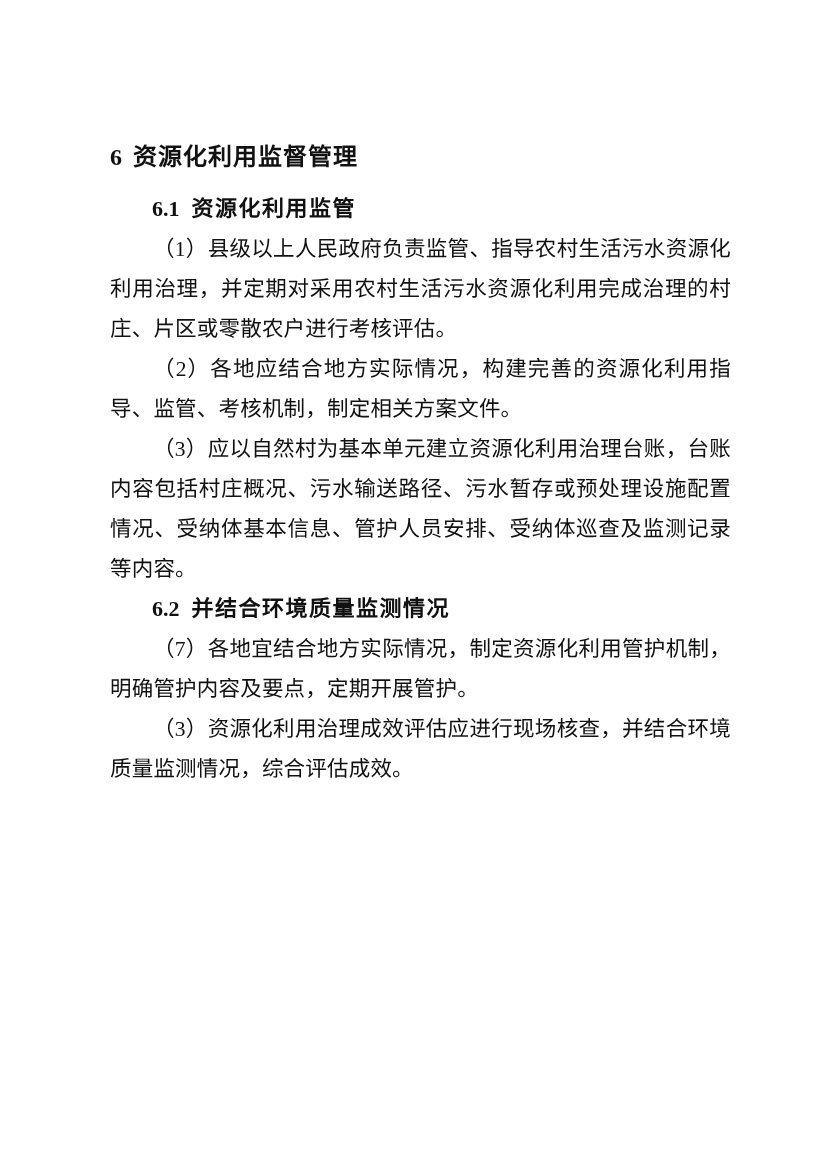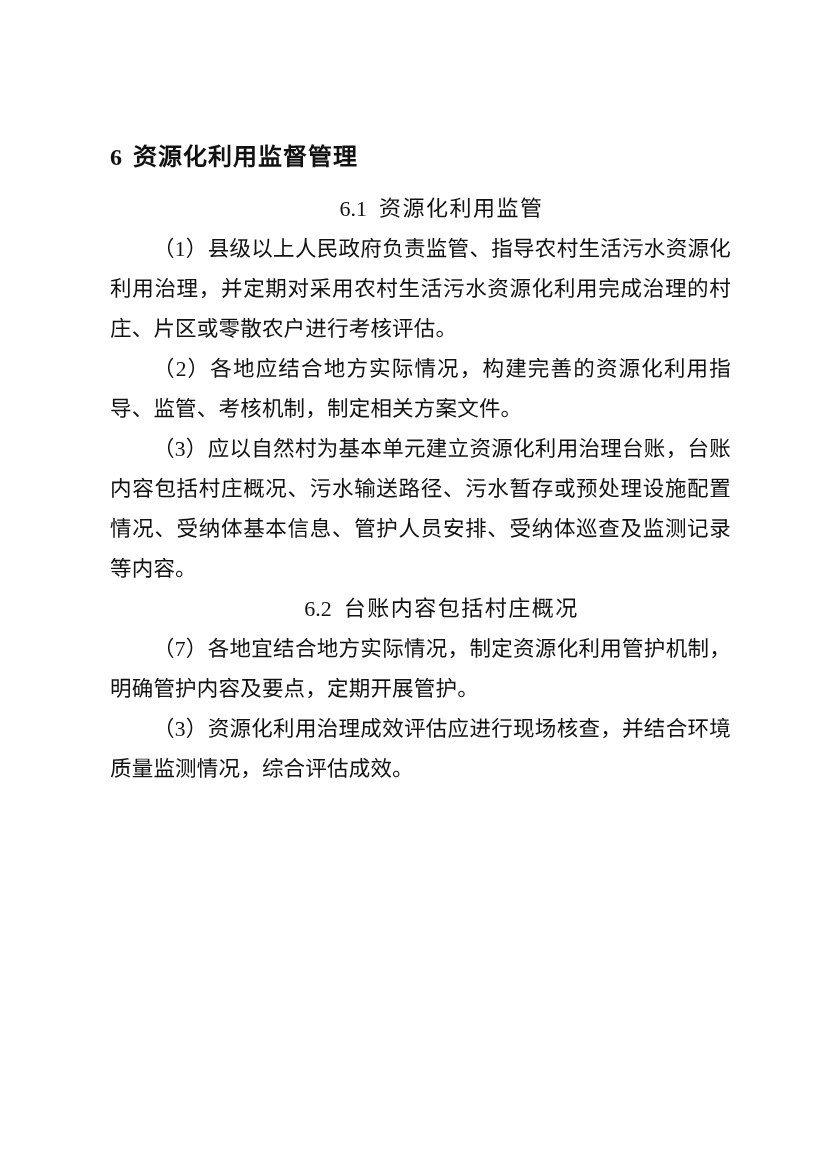--- a/index.html
+++ b/index.html
@@ -31,26 +31,25 @@
     letter-spacing: 1px;
     white-space: nowrap;
   }
   .chapter-heading .chapter-number {
     font-family: "Liberation Serif", "DejaVu Serif", serif;
     margin-right: 10px;
   }
   .section-heading {
     font-family: "Liberation Serif", "DejaVu Serif", serif;
     font-size: 22px;
-    font-weight: normal;
+    font-weight: bold;
     line-height: 40px;
     margin: 0 0 0 42px;
     letter-spacing: 1.5px;
     white-space: nowrap;
-    text-align: center;
   }
   .section-heading .section-number {
     margin-right: 12px;
     letter-spacing: 0;
   }
   .body-paragraph {
     font-size: 21.5px;
     line-height: 40px;
     margin: 0;
     text-indent: 2em;
@@ -80,21 +79,21 @@
     <h1 class="chapter-heading"><span class="chapter-number">6</span><span>资源化利用监督管理</span></h1>
 
     <h2 class="section-heading"><span class="section-number">6.1</span><span>资源化利用监管</span></h2>
 
     <p class="body-paragraph">（1）县级以上人民政府负责监管、指导农村生活污水资源化利用治理，并定期对采用农村生活污水资源化利用完成治理的村庄、片区或零散农户进行考核评估。</p>
 
     <p class="body-paragraph">（2）各地应结合地方实际情况，构建完善的资源化利用指导、监管、考核机制，制定相关方案文件。</p>
 
     <p class="body-paragraph">（3）应以自然村为基本单元建立资源化利用治理台账，台账内容包括村庄概况、污水输送路径、污水暂存或预处理设施配置情况、受纳体基本信息、管护人员安排、受纳体巡查及监测记录等内容。</p>
 
-    <h2 class="section-heading"><span class="section-number">6.2</span><span>台账内容包括村庄概况</span></h2>
+    <h2 class="section-heading"><span class="section-number">6.2</span><span>并结合环境质量监测情况</span></h2>
 
     <p class="body-paragraph">（7）各地宜结合地方实际情况，制定资源化利用管护机制，明确管护内容及要点，定期开展管护。</p>
 
 
     <p class="body-paragraph">（3）资源化利用治理成效评估应进行现场核查，并结合环境质量监测情况，综合评估成效。</p>
 
   </div>
 
   <div class="page-number">— 11 —</div>
 </div>

